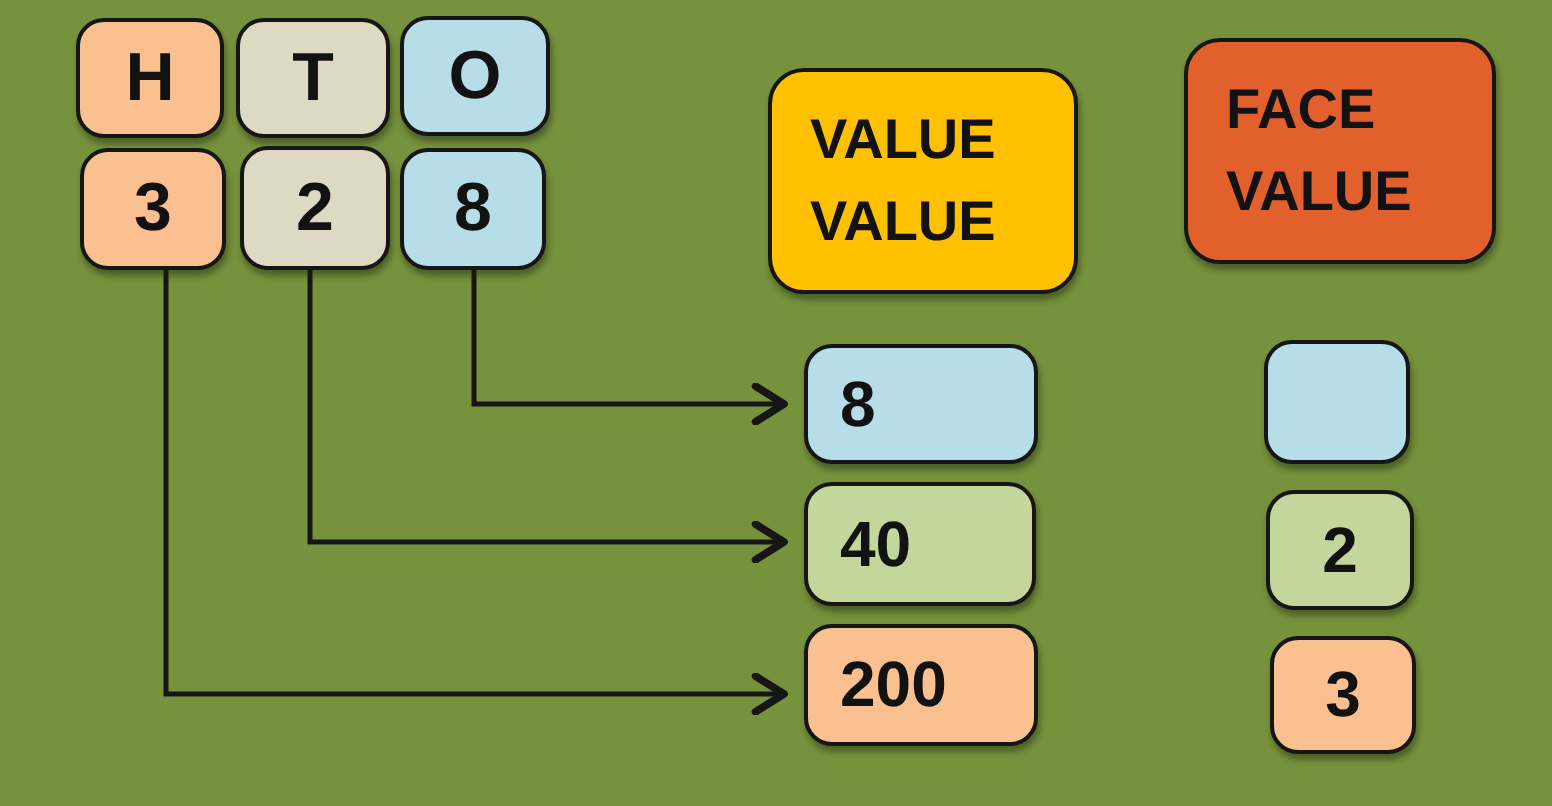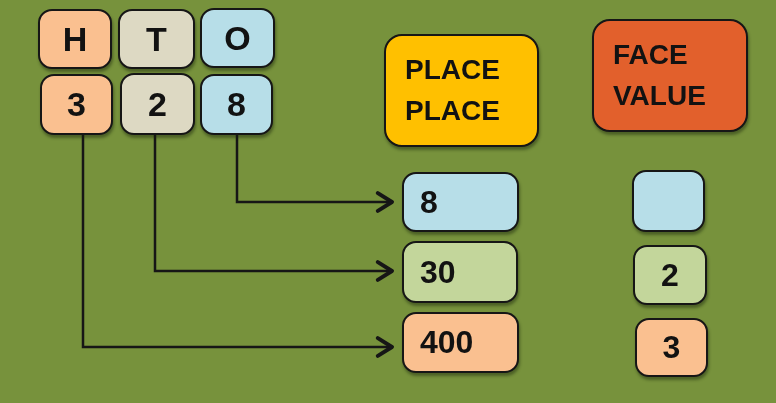--- a/index.html
+++ b/index.html
@@ -87,35 +87,35 @@
     <span>3</span>
   </div>
   <div class="box digit-box c-tan" style="left:120px; top:73px; width:75px; height:62px;">
     <span>2</span>
   </div>
   <div class="box digit-box c-blue" style="left:200px; top:74px; width:73px; height:61px;">
     <span>8</span>
   </div>
 
   <div class="box hdr c-gold" style="left:384px; top:34px; width:155px; height:113px;">
-    <span>PLACE PLACE</span>
+    <span>VALUE VALUE</span>
   </div>
 
   <div class="box hdr c-red" style="left:592px; top:19px; width:156px; height:113px;">
     <span>FACE VALUE</span>
   </div>
 
   <div class="box pv-item c-blue" style="left:402px; top:172px; width:117px; height:60px;">
     <span>8</span>
   </div>
   <div class="box pv-item c-green" style="left:402px; top:241px; width:116px; height:62px;">
-    <span>30</span>
+    <span>40</span>
   </div>
   <div class="box pv-item c-peach" style="left:402px; top:312px; width:117px; height:61px;">
-    <span>400</span>
+    <span>200</span>
   </div>
 
   <div class="box fv-item c-blue" style="left:632px; top:170px; width:73px; height:62px;">
     <span></span>
   </div>
   <div class="box fv-item c-green" style="left:633px; top:245px; width:74px; height:60px;">
     <span>2</span>
   </div>
   <div class="box fv-item c-peach" style="left:635px; top:318px; width:73px; height:59px;">
     <span>3</span>

